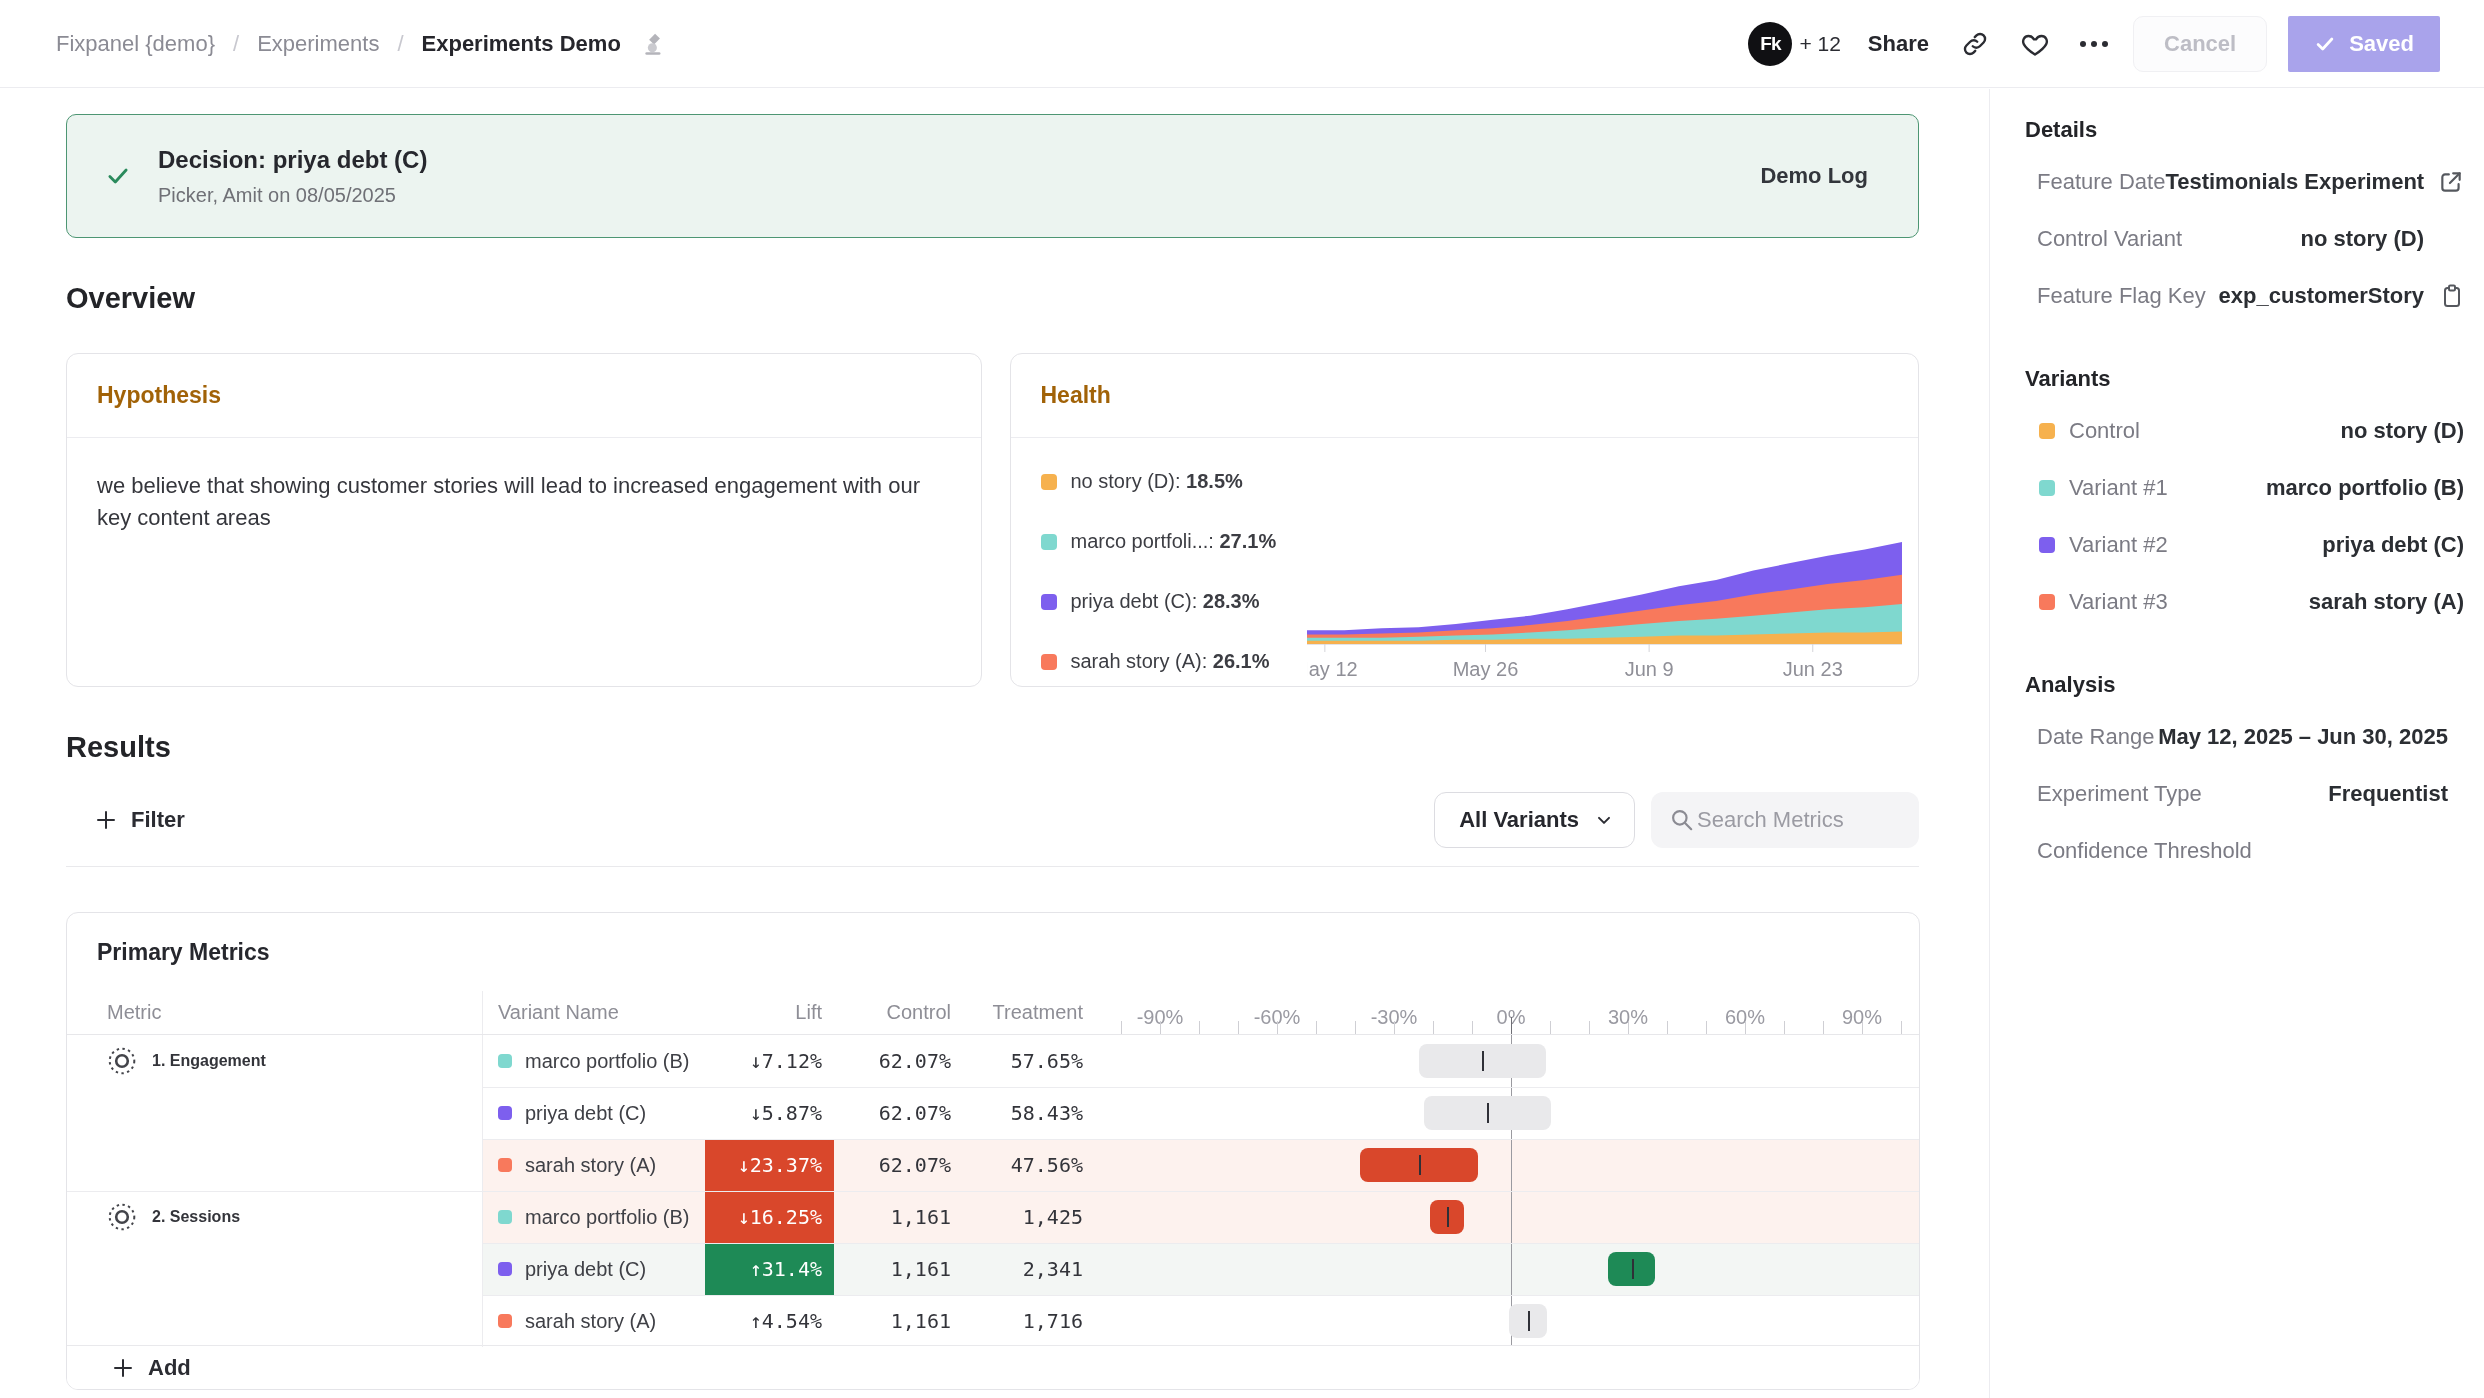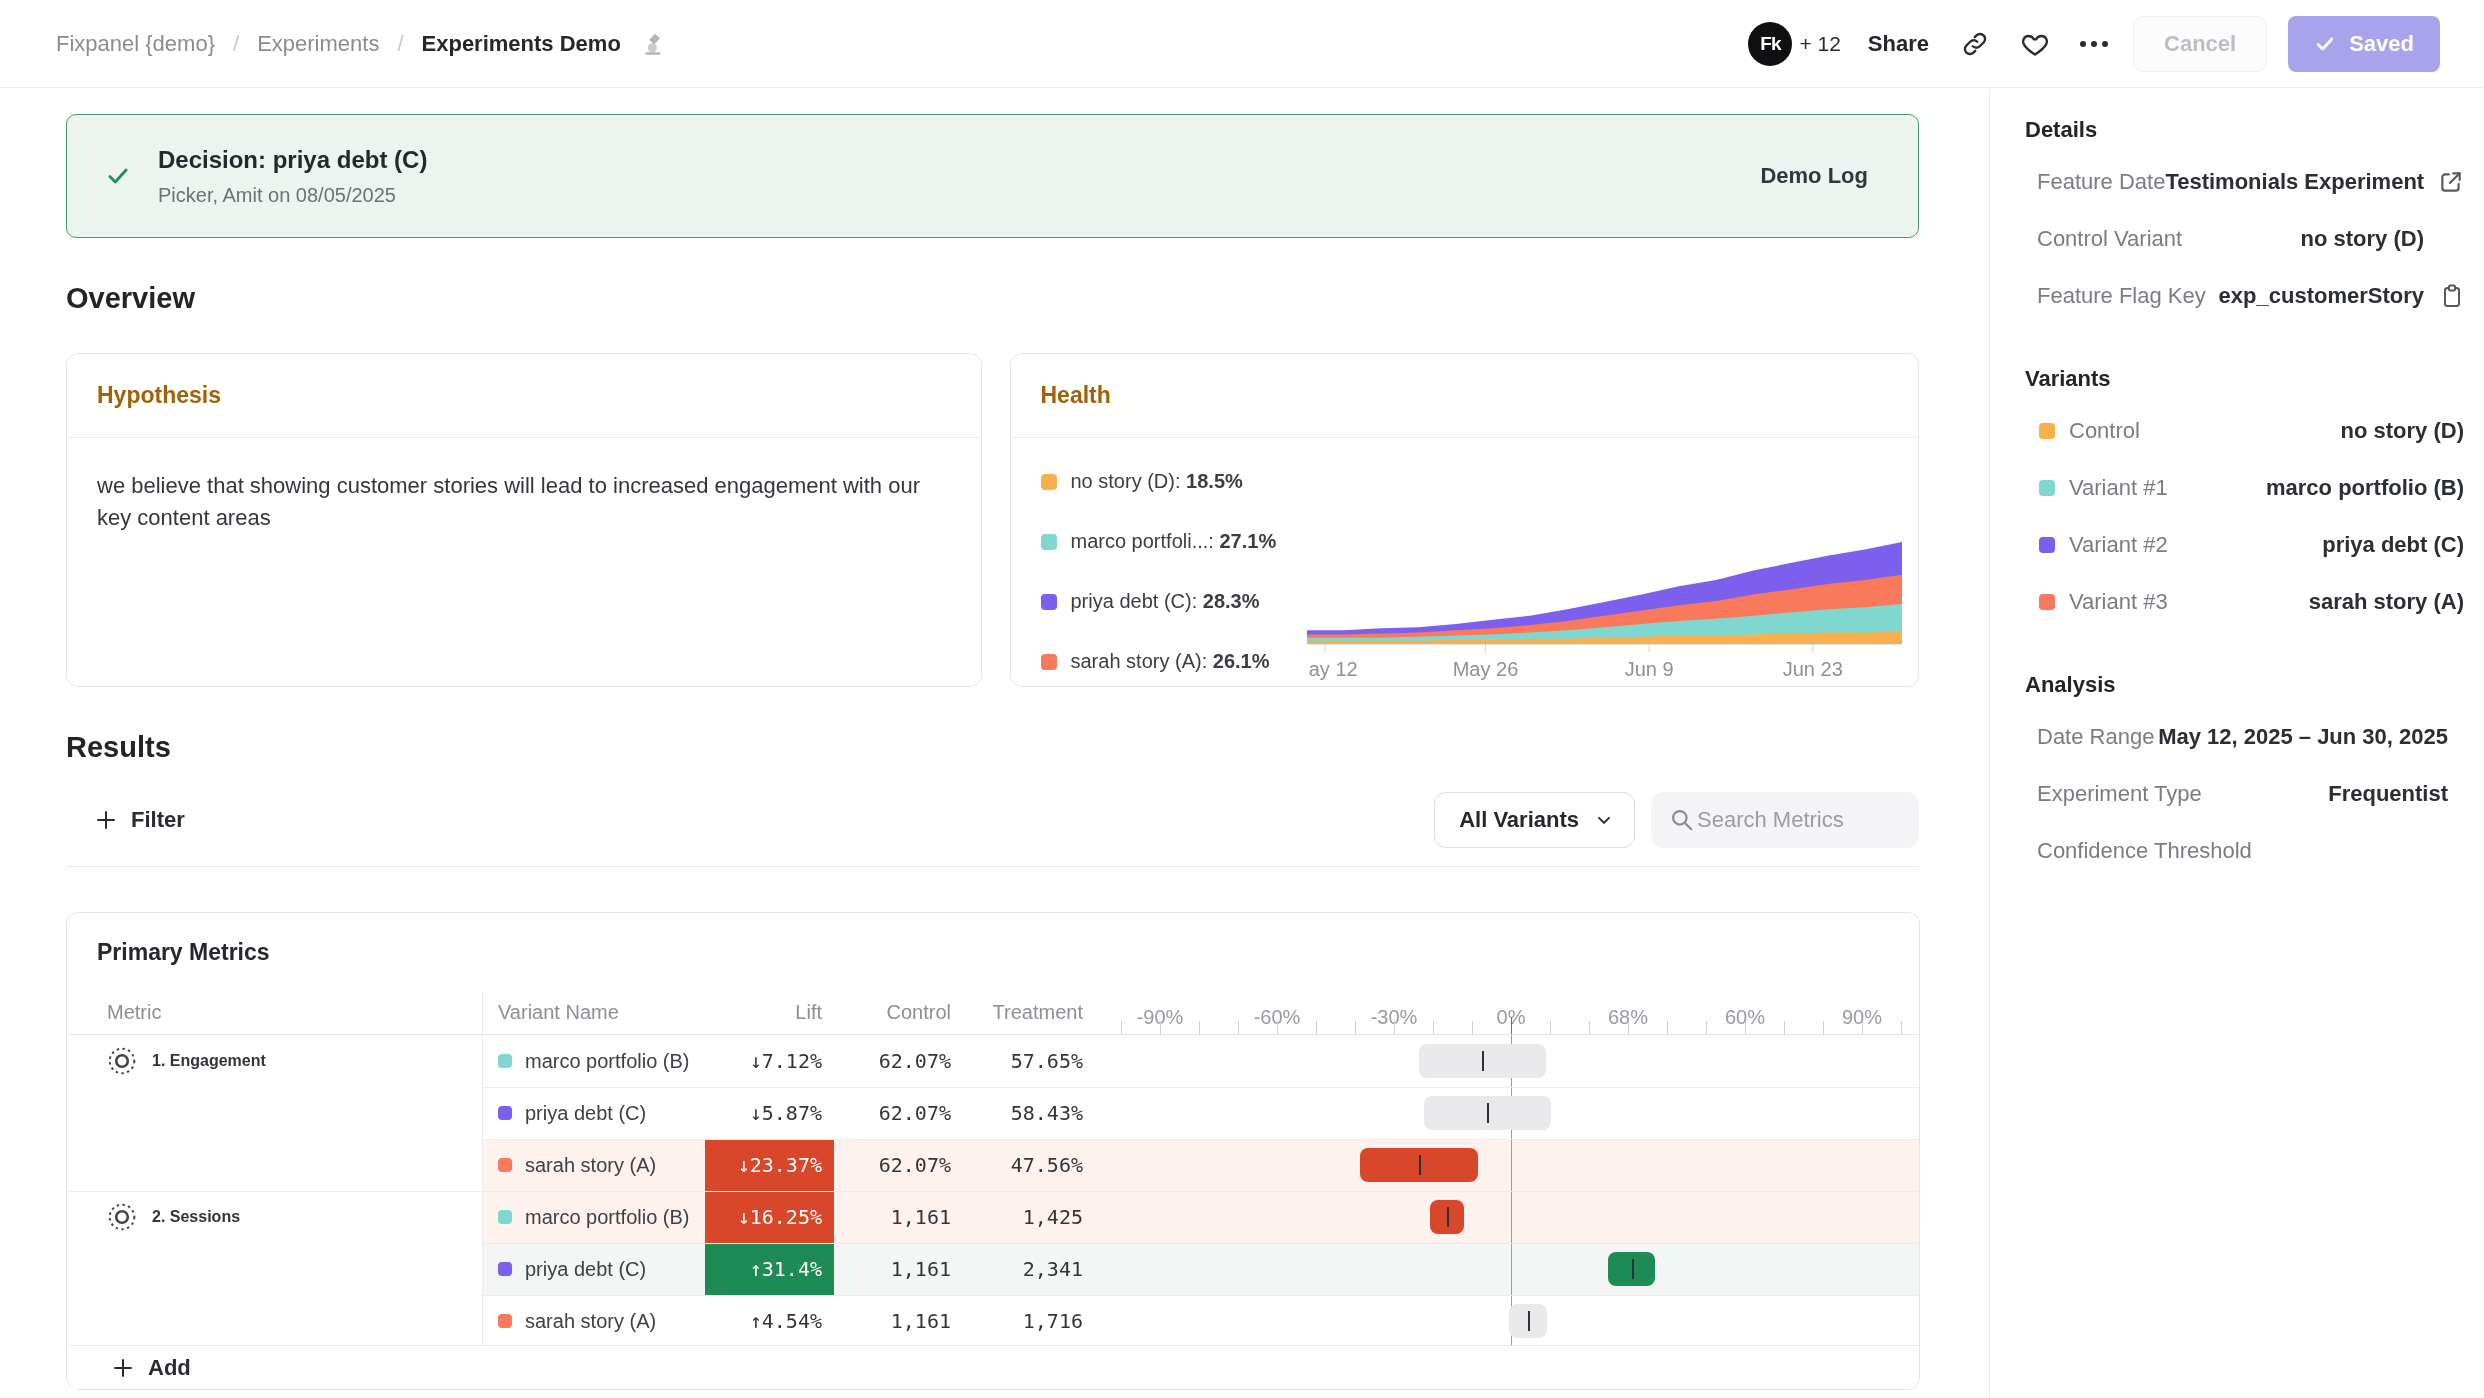--- a/index.html
+++ b/index.html
@@ -18,21 +18,21 @@
   .top-actions{display:flex;align-items:center;gap:21px}
   .avatar{width:44px;height:44px;border-radius:50%;background:#101013;color:#fff;font-weight:700;
           font-size:19px;display:flex;align-items:center;justify-content:center;letter-spacing:-1px}
   .collab{font-size:21px;color:#2b2c32;margin-left:-14px}
   .share{font-size:22px;font-weight:600;color:#26272d;background:none;border:none;font-family:inherit;cursor:pointer}
   .icon-btn{background:none;border:none;padding:4px;cursor:pointer}
   .more-dots{display:flex;gap:5px;align-items:center;height:28px}
   .more-dots i{width:6px;height:6px;border-radius:50%;background:#2b2c32}
   .btn-cancel{height:56px;padding:0 30px;border-radius:10px;background:#fcfcfd;border:1px solid #f0f0f3;
               color:#bdbdc5;font-size:22px;font-weight:600;display:flex;align-items:center;font-family:inherit}
-  .btn-saved{height:56px;padding:0 26px;border-radius:8px;background:#a9a3eb;border:none;color:#fff;
+  .btn-saved{height:56px;padding:0 26px;border-radius:2px;background:#a9a3eb;border:none;color:#fff;
              font-size:22px;font-weight:600;display:flex;align-items:center;gap:13px;font-family:inherit}
   
   .main{position:absolute;top:89px;left:0;width:1990px;bottom:0;box-sizing:border-box;background:#fff;
         border-right:1px solid #ececf0;overflow:hidden}
   .banner{margin:25px 70px 0 66px;height:124px;box-sizing:border-box;background:#ecf4f0;
           border:1px solid #4d9673;border-radius:10px;display:flex;align-items:center;padding:0 50px 0 38px}
   .banner-check{color:#2a8a5c;margin-right:27px;flex:none}
   .banner-text{flex:1}
   .banner-title{font-size:24px;font-weight:700;color:#26272d;margin-bottom:10px}
   .banner-sub{font-size:20px;color:#6f7076}
@@ -275,21 +275,21 @@
         <div class="th variant">Variant Name</div>
         <div class="th lift">Lift</div>
         <div class="th num">Control</div>
         <div class="th num">Treatment</div>
         <div class="th"></div>
         <div class="th ci" id="scale-area">
             <span class="scale-label" style="left: 39px;">-90%</span>
             <span class="scale-label" style="left: 156px;">-60%</span>
             <span class="scale-label" style="left: 273px;">-30%</span>
             <span class="scale-label" style="left: 390px;">0%</span>
-            <span class="scale-label" style="left: 507px;">68%</span>
+            <span class="scale-label" style="left: 507px;">30%</span>
             <span class="scale-label" style="left: 624px;">60%</span>
             <span class="scale-label" style="left: 741px;">90%</span>
             <span class="scale-tick" style="left: 0px;"></span>
             <span class="scale-tick" style="left: 39px;"></span>
             <span class="scale-tick" style="left: 78px;"></span>
             <span class="scale-tick" style="left: 117px;"></span>
             <span class="scale-tick" style="left: 156px;"></span>
             <span class="scale-tick" style="left: 195px;"></span>
             <span class="scale-tick" style="left: 234px;"></span>
             <span class="scale-tick" style="left: 273px;"></span>

